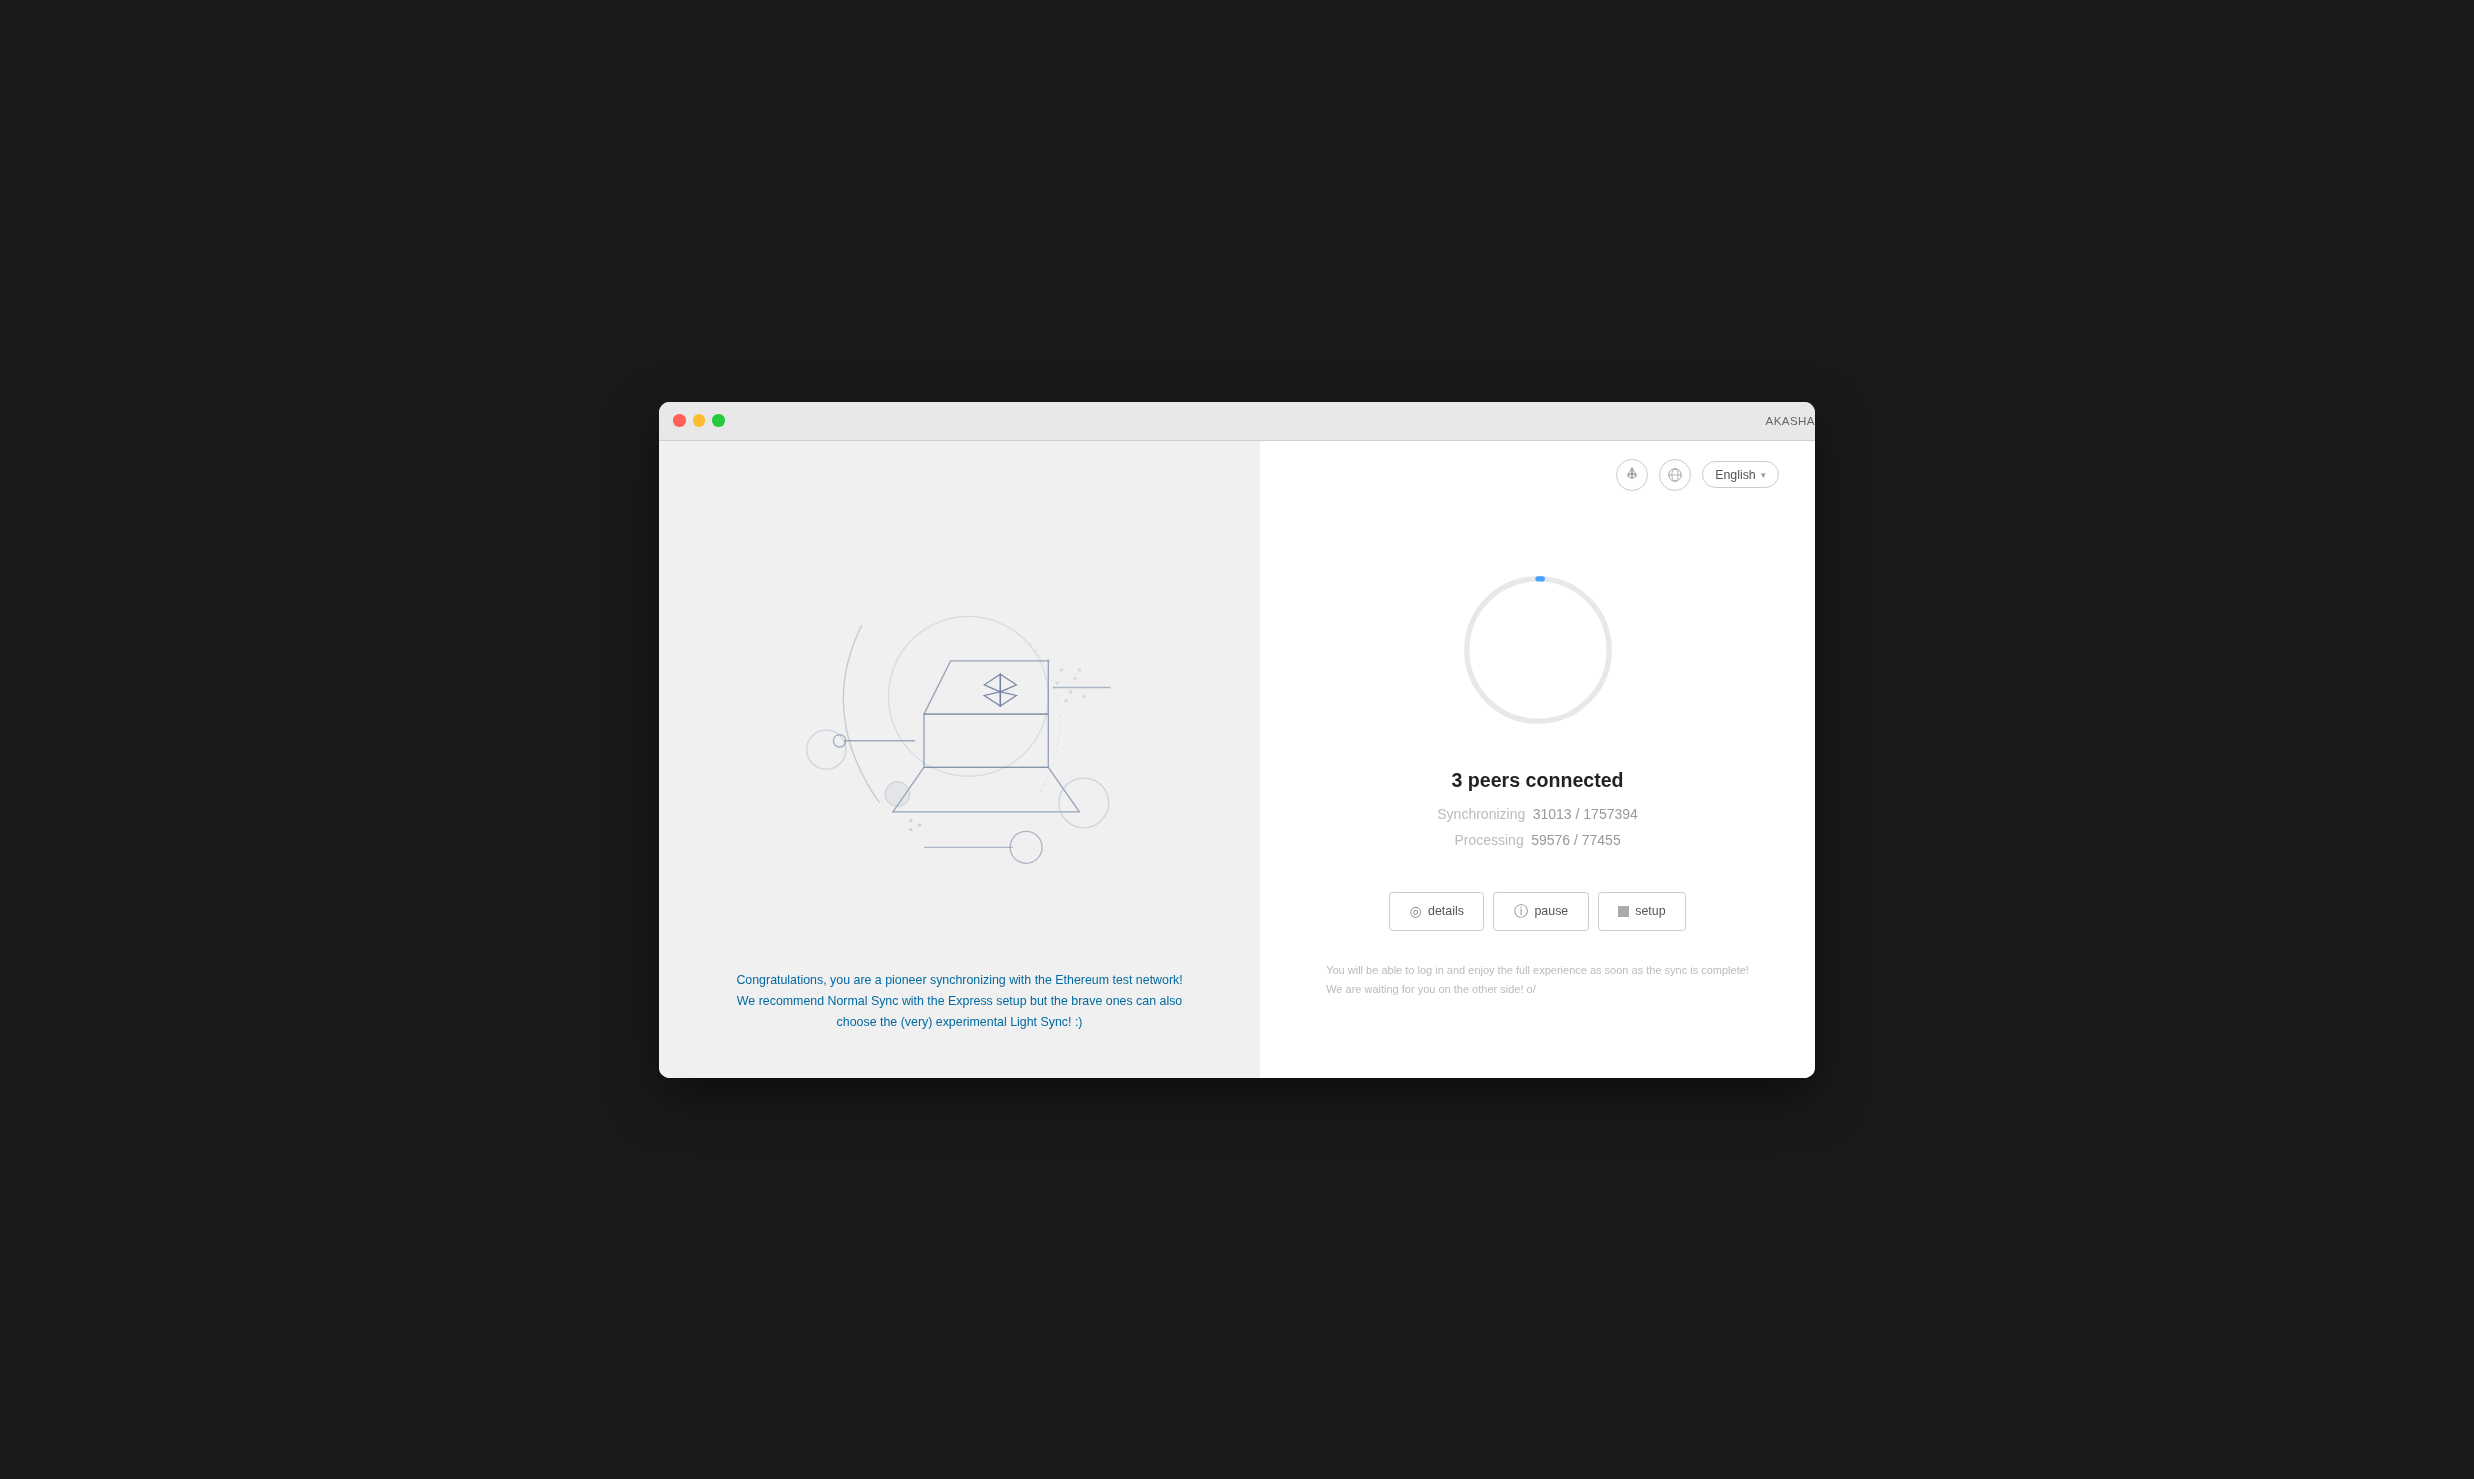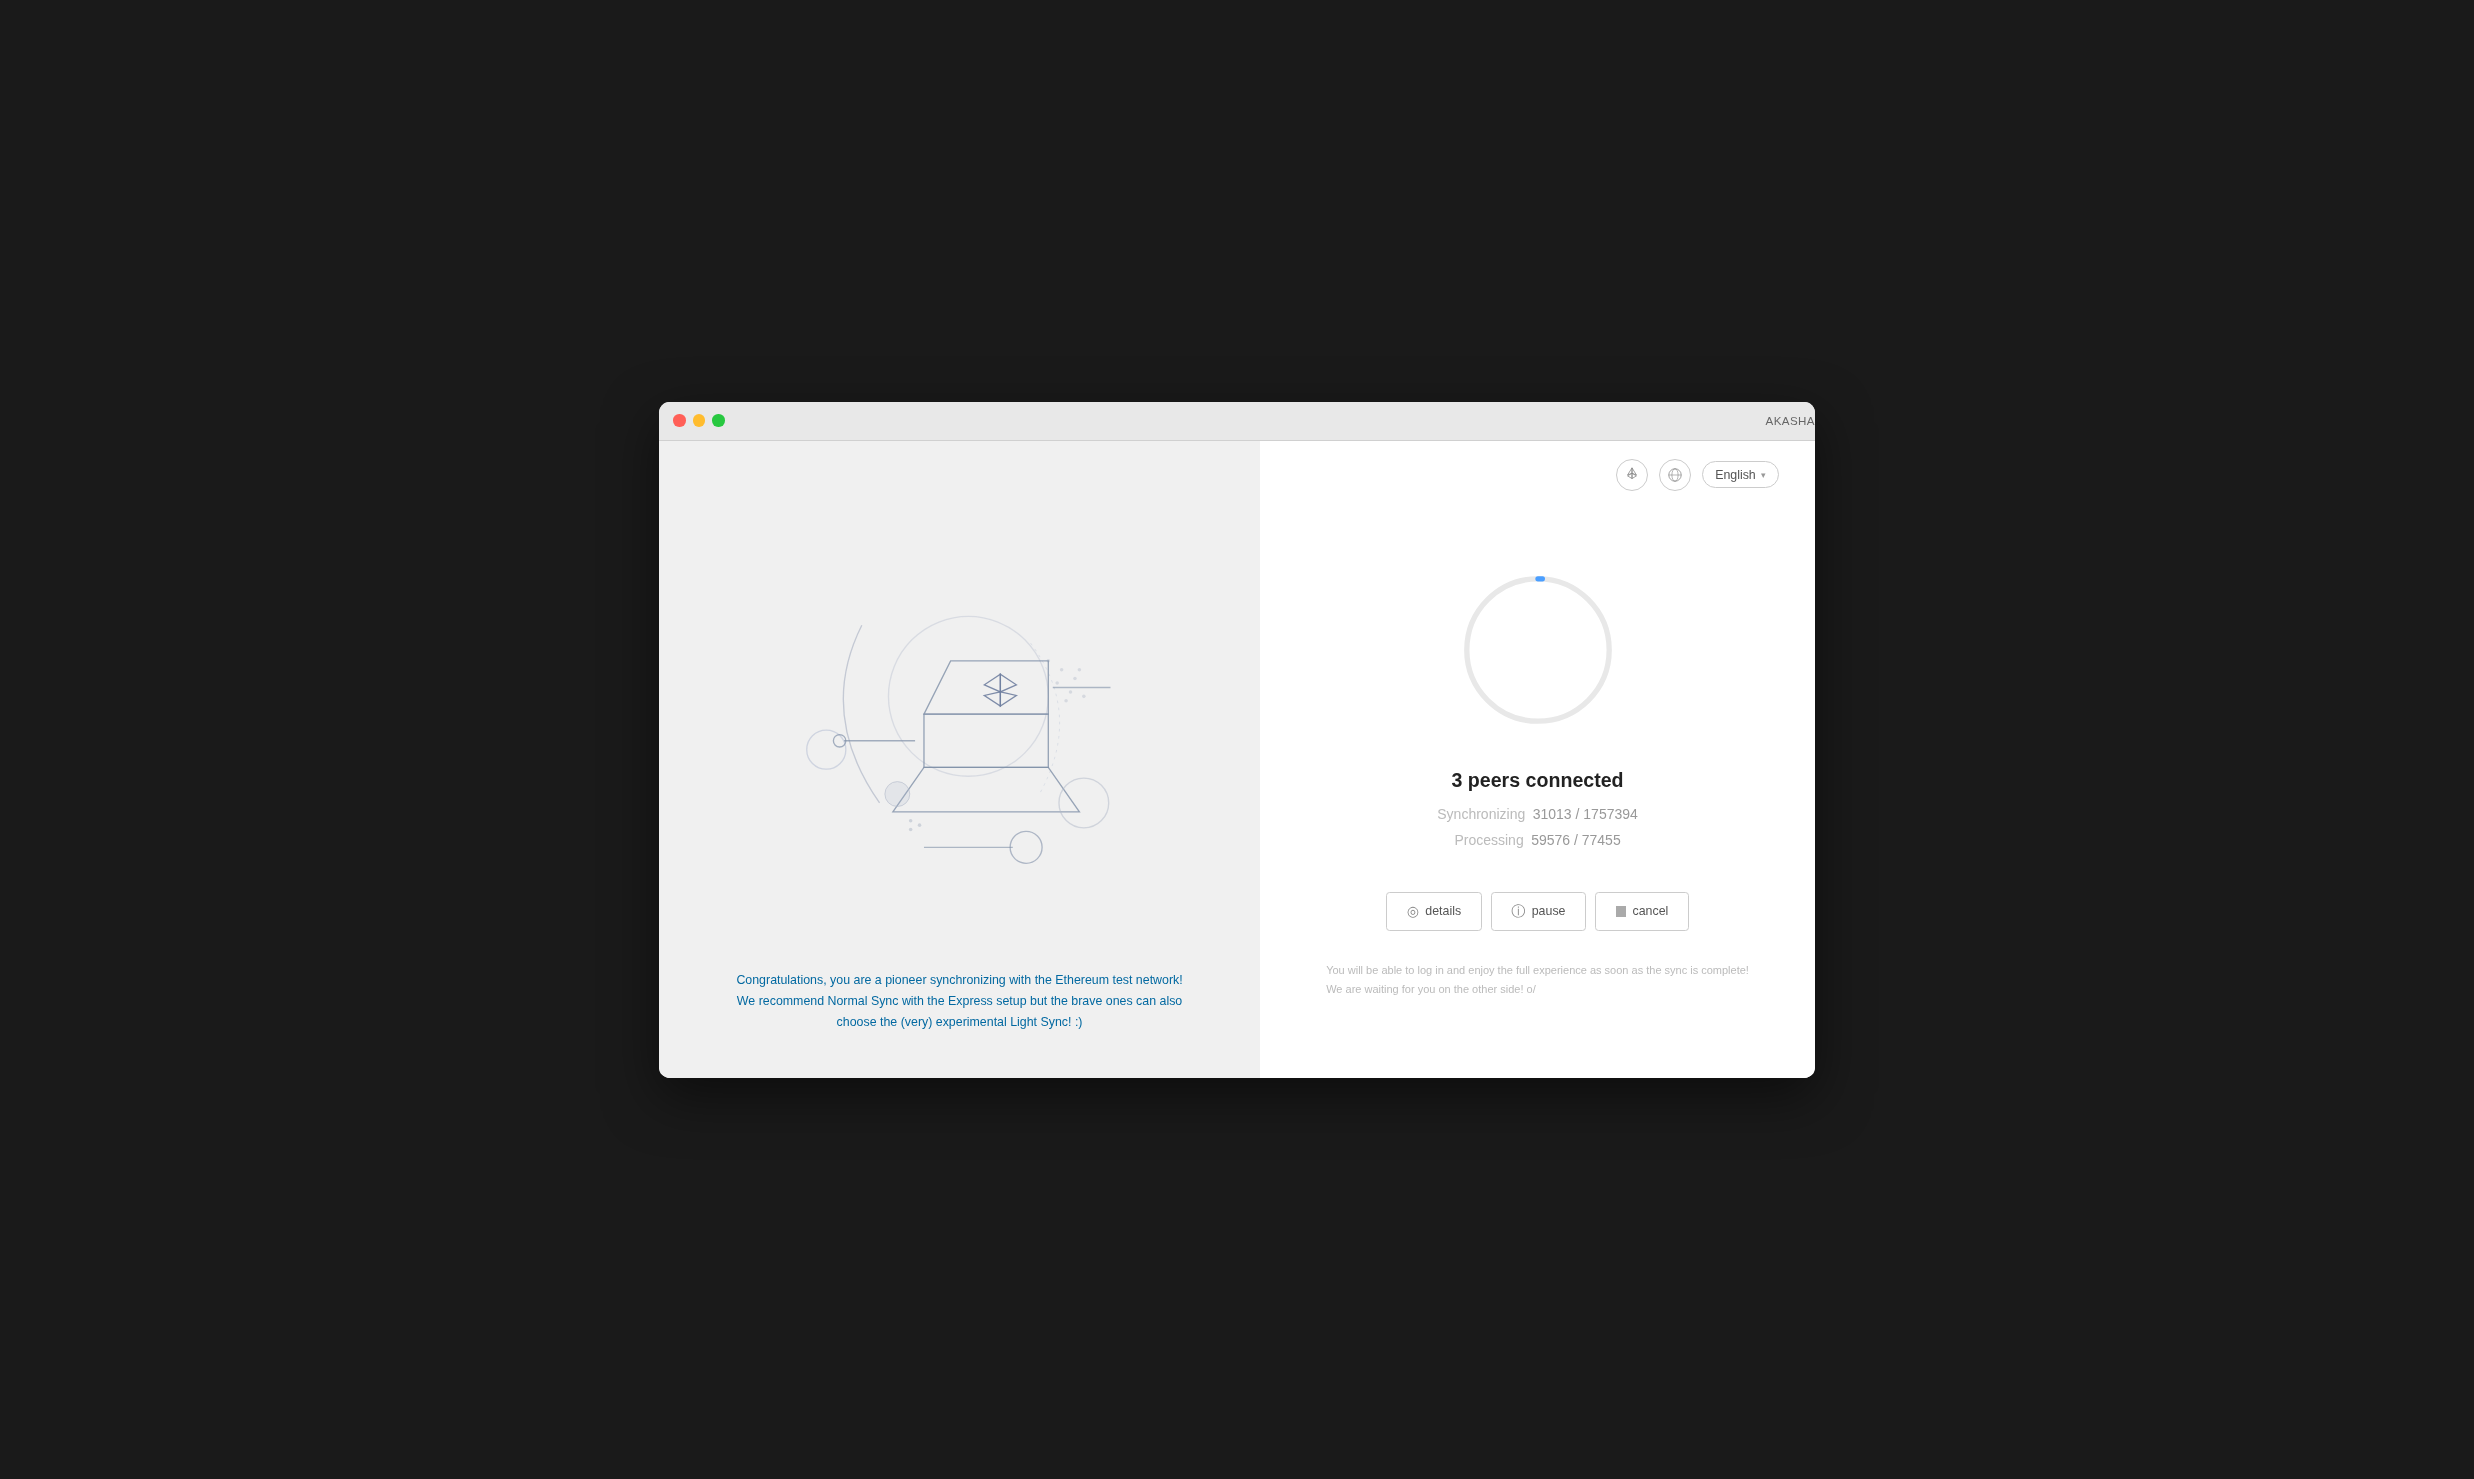--- a/index.html
+++ b/index.html
@@ -372,21 +372,21 @@
           <button class="action-btn">
             <span class="btn-icon">◎</span>
             <span>details</span>
           </button>
           <button class="action-btn">
             <span class="btn-icon">ⓘ</span>
             <span>pause</span>
           </button>
           <button class="action-btn">
             <span class="btn-icon cancel-btn" style="display:inline-block;width:10.7px;height:10.7px;background:#aaa;"></span>
-            <span>cancel</span>
+            <span>setup</span>
           </button>
         </div>
 
         <div class="footer-note">
           <div>You will be able to log in and enjoy the full experience as soon as the sync is complete!</div>
           <div>We are waiting for you on the other side! o/</div>
         </div>
 
       </div>
     </div>

